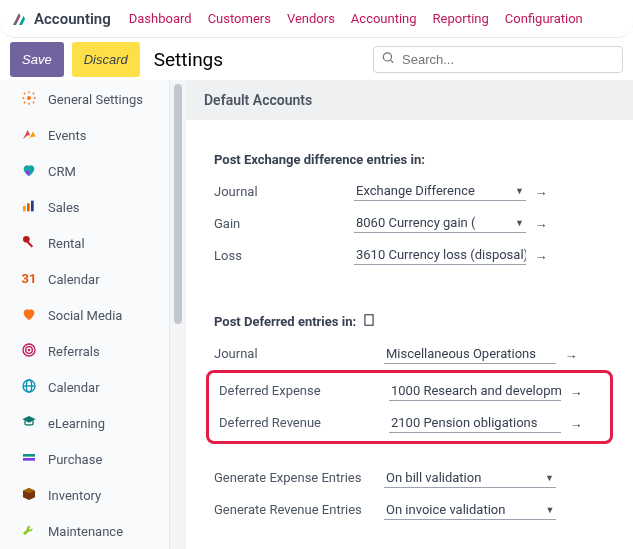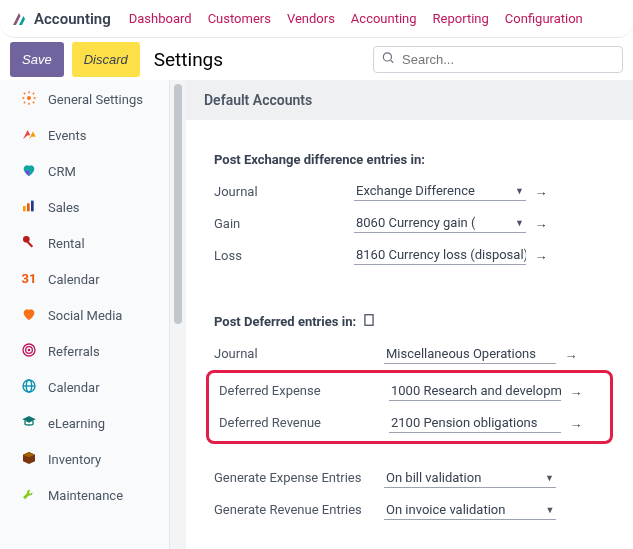--- a/index.html
+++ b/index.html
@@ -172,20 +172,29 @@
       <span class="icon">
             <svg width="16" height="16" viewBox="0 0 24 24" fill="#0f766e">
               <path d="M2 8 L12 3 L22 8 L12 13 Z"></path>
               <path d="M6 10 v5 c0 2 12 2 12 0 v-5" fill="none" stroke="#0f766e" stroke-width="2"></path>
             </svg>
           </span>
       <span>eLearning</span>
     </div>
     <div class="sidebar-item">
       <span class="icon">
+            <svg width="16" height="16" viewBox="0 0 24 24">
+              <rect x="3" y="6" width="18" height="4" fill="#0d9488"></rect>
+              <rect x="3" y="12" width="18" height="4" fill="#7c3aed"></rect>
+            </svg>
+          </span>
+      <span>Purchase</span>
+    </div>
+    <div class="sidebar-item">
+      <span class="icon">
             <svg width="16" height="16" viewBox="0 0 24 24" fill="#78350f">
               <path d="M3 7 L12 3 L21 7 L21 17 L12 21 L3 17 Z"></path>
               <path fill="#a16207" d="M3 7 L12 11 L21 7 L12 3 Z"></path>
             </svg>
           </span>
       <span>Inventory</span>
     </div>
     <div class="sidebar-item">
       <span class="icon">
             <svg width="16" height="16" viewBox="0 0 24 24" fill="#84cc16">
@@ -222,21 +231,21 @@
               <span style="overflow:hidden;text-overflow:clip;">8060 Currency gain (account)</span>
               <span class="caret">▼</span>
             </div>
           <span class="arrow-btn">→</span>
         </div>
       </div>
       <div class="row">
         <div class="label">Loss</div>
         <div class="field-wrap">
           <div class="select-field">
-              <span>8160 Currency loss (disposal)</span>
+              <span>3610 Currency loss (disposal)</span>
             </div>
           <span class="arrow-btn">→</span>
         </div>
       </div>
     </div>
 
     <div class="form-block">
       <div class="block-title">
         <span>Post Deferred entries in:</span>
         <span class="building-icon">

